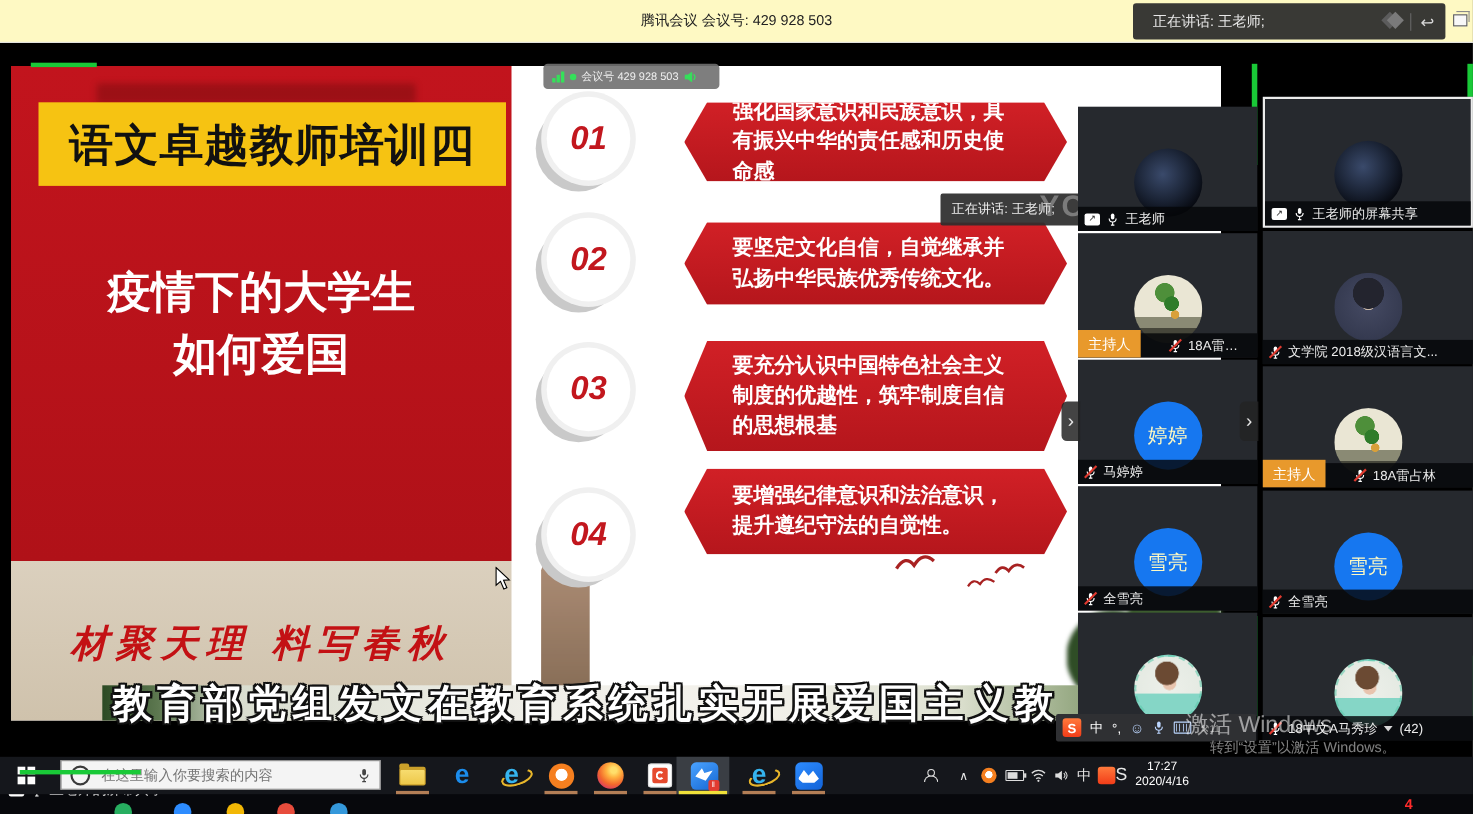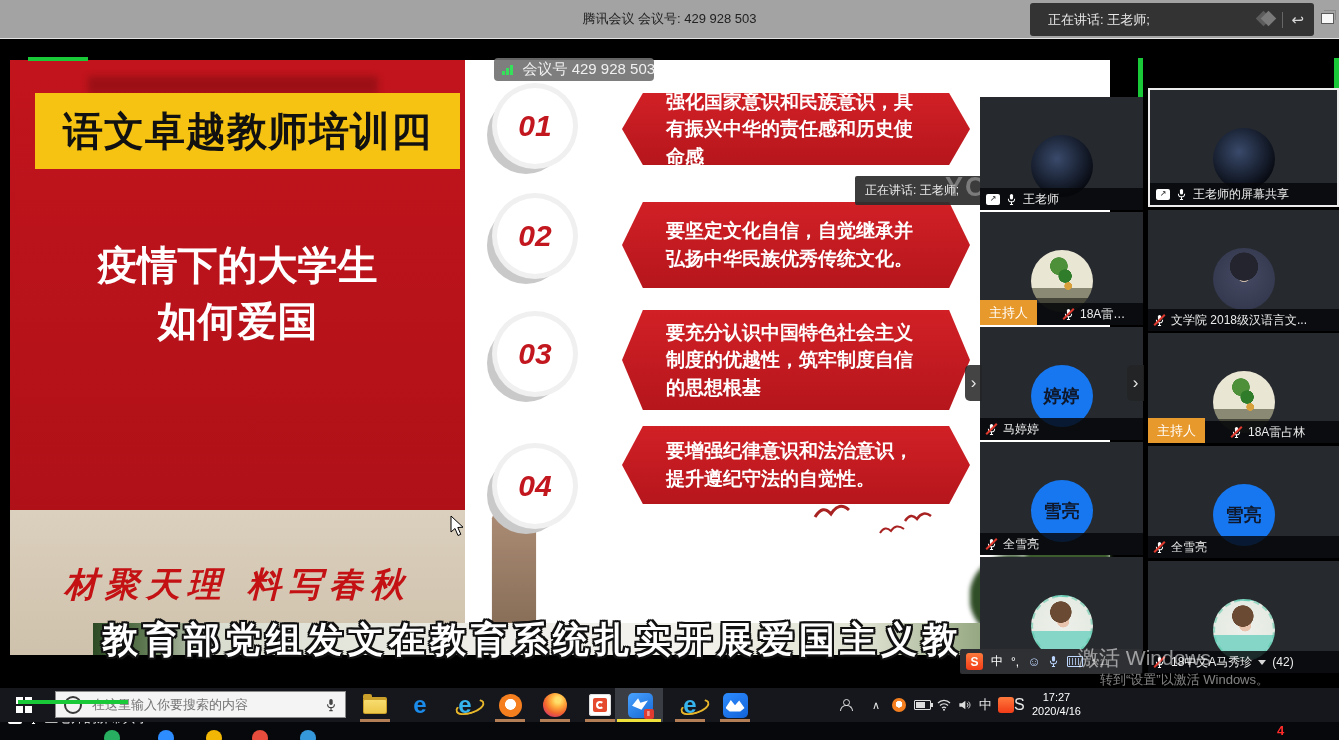--- a/index.html
+++ b/index.html
@@ -1,21 +1,21 @@
 <!DOCTYPE html>
 <html><head>
 <meta charset="utf-8">
 <style>
   html,body{margin:0;padding:0;}
   body{width:1339px;height:740px;overflow:hidden;position:relative;background:#000;
        font-family:"Liberation Sans",sans-serif;}
   .abs{position:absolute;}
 
   
-  .topbar{left:0;top:0;width:1339px;height:38px;background:#a3a3a3;border-bottom:1px solid #e3e3e3;z-index:40;}
+  .topbar{left:0;top:0;width:1339px;height:38px;background:#fef9c3;border-bottom:1px solid #e3e3e3;z-index:40;}
   .topbar-title{width:100%;text-align:center;line-height:38px;font-size:13px;color:#222;}
   .speak-overlay{left:1030px;top:3px;width:284px;height:33px;background:rgba(42,42,42,.93);border-radius:3px;
        display:flex;align-items:center;padding:0 10px 0 18px;box-sizing:border-box;color:#e8e8e8;font-size:13px;z-index:41;}
   .so-right{margin-left:auto;display:flex;align-items:center;gap:8px;}
   .logo-diamond{width:11px;height:11px;background:#5c5c5c;transform:rotate(45deg);display:inline-block;}
   .logo-diamond.d2{background:#7a7a7a;margin-left:-6px;}
   .so-div{width:1px;height:16px;background:#666;}
   .undo{color:#d8d8d8;font-size:15px;}
   .restore-ic{left:1321px;top:13px;width:11px;height:9px;border:1.5px solid #5a5a5a;background:#f8f8f8;z-index:42;}
   .restore-ic::before{content:"";position:absolute;left:2px;top:-4px;width:11px;height:9px;border:1.5px solid #8a8a8a;border-bottom:none;border-left:none;}
@@ -30,21 +30,21 @@
        font-family:"Liberation Serif",serif;font-weight:900;font-size:40px;line-height:1.4;}
   .poster-bottom{position:absolute;left:0;top:450px;width:455px;height:145px;background:linear-gradient(180deg,#dbd0be,#cfc2ac);}
   .callig{position:absolute;left:0;top:52px;width:455px;text-align:center;color:#c31114;
        font-family:"DejaVu Serif",serif;font-style:italic;font-weight:900;font-size:34px;letter-spacing:7px;}
 
   .pill{position:absolute;left:484px;top:-2px;width:160px;height:23px;background:rgba(112,112,112,.9);border-radius:4px;
        display:flex;align-items:center;gap:5px;padding:0 8px;box-sizing:border-box;}
   .bars{display:flex;align-items:flex-end;gap:1.5px;}
   .bars span{width:2.5px;background:#35e05a;display:block;}
   .gdot{width:6px;height:6px;border-radius:50%;background:#35e05a;}
-  .pill-txt{color:#f0f0f0;font-size:15px;white-space:nowrap;}
+  .pill-txt{color:#f0f0f0;font-size:10px;white-space:nowrap;}
   .spk-g{width:12px;height:12px;fill:#35e05a;stroke:#35e05a;}
 
   .numcircle{position:absolute;left:487px;width:76px;height:76px;border-radius:50%;background:#fff;
        box-shadow:0 0 0 5px #f0f0f0,-9px 9px 0 1px #c9c9c9;display:flex;align-items:center;justify-content:center;
        font-style:italic;font-weight:800;font-size:30px;color:#c2171e;}
   .ribbon{position:absolute;left:612px;width:348px;background:linear-gradient(180deg,#d12026,#b5161c);
        clip-path:polygon(0 50%,6% 0,94% 0,100% 50%,94% 100%,6% 100%);
        color:#fff;display:flex;align-items:center;padding:0 44px;box-sizing:border-box;
        font-weight:800;font-size:19px;line-height:1.45;}
   .tooltip{position:absolute;left:845px;top:116px;width:130px;height:29px;background:rgba(45,45,45,.93);
@@ -76,21 +76,21 @@
                     radial-gradient(circle at 60% 58%,#d8a03a 0 7%,rgba(0,0,0,0) 8%),
                     linear-gradient(180deg,#eae6d4 0 62%,#8a8a74 62% 78%,#46463a 78% 100%);}
   .av-girl{background:radial-gradient(circle at 50% 30%,#23242e 0 26%,rgba(0,0,0,0) 27%),
                     radial-gradient(circle at 50% 44%,#c9b8a8 0 14%,rgba(0,0,0,0) 15%),
                     radial-gradient(circle at 50% 45%,#454a63 0,#353a50 70%,#2b2f42 100%);}
   .av-child{background:radial-gradient(circle at 48% 26%,#6b4a33 0 20%,rgba(0,0,0,0) 21%),
                     radial-gradient(circle at 52% 42%,#e8c4ae 0 13%,rgba(0,0,0,0) 14%),
                     linear-gradient(180deg,rgba(0,0,0,0) 0 58%,#85d6c6 58% 100%),
                     radial-gradient(circle,#edf0ea 0,#e2e8e0 100%);
            border:2px dashed rgba(90,200,170,.55);box-sizing:border-box;}
-  .av-blue{background:#1677f0;display:flex;align-items:center;justify-content:center;color:#0f172a;font-size:18px;font-weight:bold;}
+  .av-blue{background:#1677f0;display:flex;align-items:center;justify-content:center;color:#fef9c3;font-size:18px;}
   .namebar{position:absolute;left:0;bottom:0;width:100%;height:22px;background:rgba(5,6,8,.82);
        display:flex;align-items:center;gap:6px;padding:0 6px;box-sizing:border-box;}
   .namebar .nm{color:#ececec;font-size:12px;white-space:nowrap;overflow:hidden;text-overflow:ellipsis;}
   .hostbadge{position:absolute;left:0;bottom:0;height:25px;padding:0 9px;background:#e8992c;color:#fff;
        font-size:13px;line-height:25px;z-index:3;}
   .pad-host{padding-left:83px;}
   .mic-wrap{position:relative;display:inline-flex;flex:none;}
   .mic-svg{width:11px;height:13px;}
   .mic-wrap.muted::after{content:"";position:absolute;left:-2px;top:5px;width:15px;height:2px;background:#e03a2f;transform:rotate(-45deg);}
   .share-ic{width:14px;height:11px;background:#fff;border-radius:2px;display:inline-flex;align-items:center;justify-content:center;flex:none;}
@@ -208,21 +208,21 @@
   </svg>
 
   <div class="numcircle" style="top:28px">01</div>
   <div class="numcircle" style="top:138px">02</div>
   <div class="numcircle" style="top:256px">03</div>
   <div class="numcircle" style="top:388px">04</div>
 
   <div class="ribbon" style="top:33px;height:72px">
       <span>强化国家意识和民族意识，具有振兴中华的责任感和历史使命感</span>
     </div>
-  <div class="ribbon" style="top:142px;height:86px">
+  <div class="ribbon" style="top:142px;height:75px">
       <span>要坚定文化自信，自觉继承并弘扬中华民族优秀传统文化。</span>
     </div>
   <div class="ribbon" style="top:250px;height:100px">
       <span>要充分认识中国特色社会主义制度的优越性，筑牢制度自信的思想根基</span>
     </div>
   <div class="ribbon" style="top:366px;height:78px">
       <span>要增强纪律意识和法治意识，提升遵纪守法的自觉性。</span>
     </div>
 
   <div class="pill">

